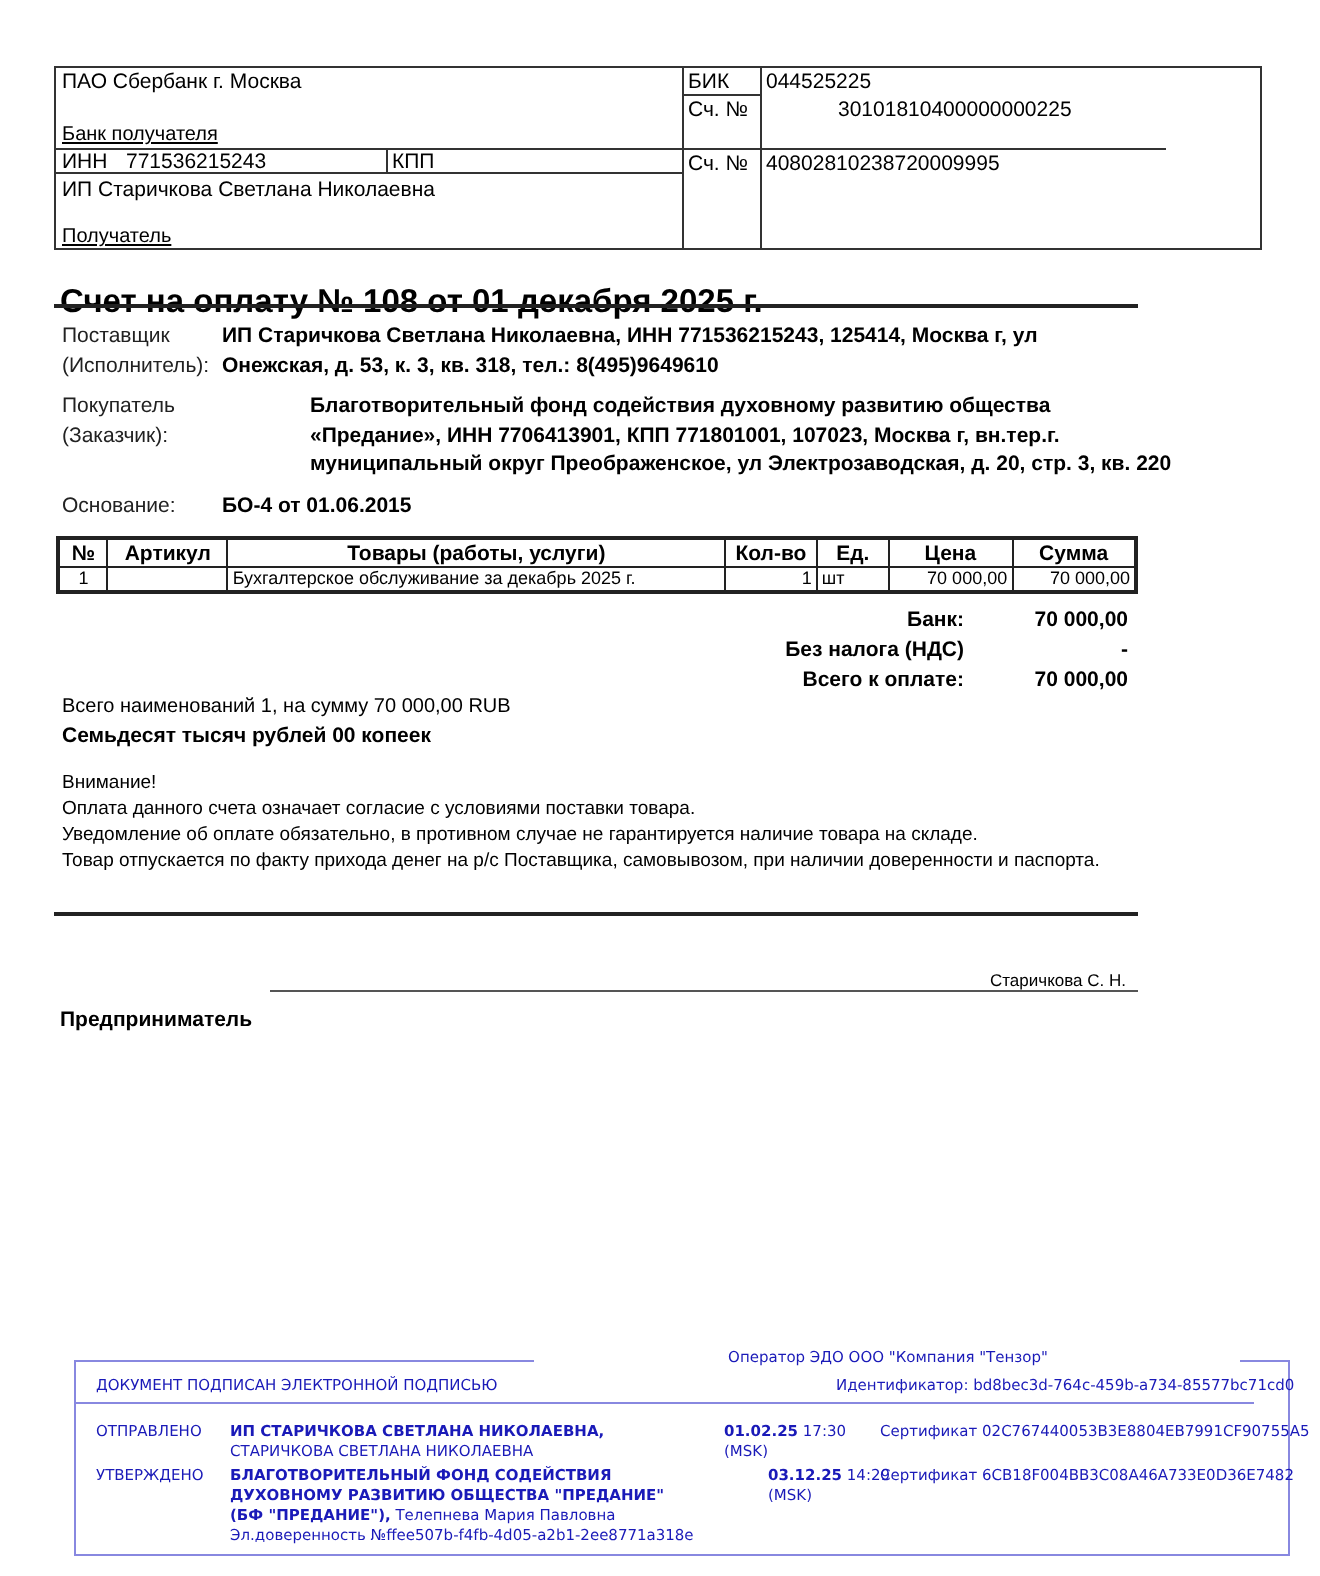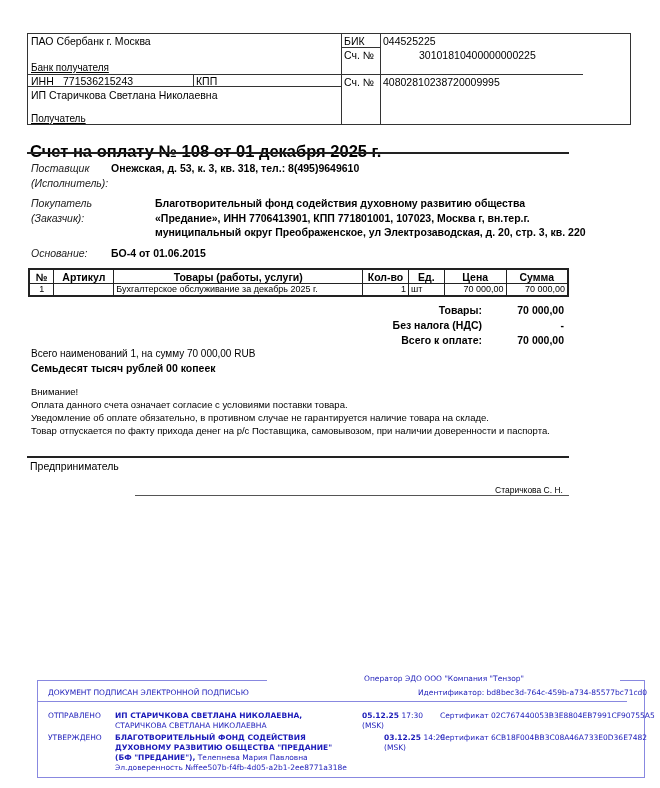--- a/index.html
+++ b/index.html
@@ -10,40 +10,40 @@
   
   .bank { left:27px; top:33px; width:604px; height:92px; border:1px solid #333; box-sizing:border-box; }
   .bank .v { position:absolute; background:#333; width:1px; }
   .bank .h { position:absolute; background:#333; height:1px; }
   .bank .t { position:absolute; font-size:10.5px; line-height:12px; white-space:nowrap; }
   .bank .s { font-size:10px;text-decoration:underline; }
 
   .title { left:30px; top:124px; font-size:16.5px; font-weight:bold; white-space:nowrap;margin-top:18px; }
   .rule { left:27px; height:2px; background:#222; width:542px; }
 
-  .lbl { font-size:10.5px; line-height:14.5px; color:#222;font-style:italic; }
+  .lbl { font-size:10.5px; line-height:14.5px; color:#222; }
   .val { font-size:10.5px; line-height:14.5px; font-weight:bold; }
 
   table.items { position:absolute; left:28px; top:268px; width:541px; border-collapse:collapse;
                 font-size:9px; }
   table.items th { border:1px solid #222; font-size:10.5px; font-weight:bold; padding:0 2px; height:13px; border-top:2px solid #222; }
   table.items td { border:1px solid #222; padding:0 2px; height:11px; line-height:11px; }
   table.items th:first-child, table.items td:first-child { border-left:2px solid #222; }
   table.items th:last-child, table.items td:last-child { border-right:2px solid #222; }
   table.items tr:last-child td { border-bottom:2px solid #222; }
   .r { text-align:right; }
   .c { text-align:center; }
 
   .totals { font-size:10.5px; font-weight:bold; line-height:15.5px; }
   .totals .k { position:absolute; right:178px; text-align:right; white-space:nowrap; }
   .totals .n { position:absolute; right:96px; text-align:right; white-space:nowrap; }
 
   .notes { left:31px; top:385px; width:530px; font-size:9.5px; line-height:13px; }
 
-  .sign-lbl { left:30px; top:460px; font-size:10.5px; font-weight:normal;text-align:right; }
+  .sign-lbl { left:30px; top:504px; font-size:10.5px; font-weight:bold;text-align:right; }
   .sign-line { left:135px; top:495px; width:434px; height:1px; background:#555; }
   .sign-name { left:495px; top:485px; font-size:8.5px; }
 
   
   .stamp { color:#1a1ab8; font-family:"DejaVu Sans", sans-serif; }
   .stamp-box { left:37px; top:680px; width:608px; height:98px; border:1px solid #8888e0; box-sizing:border-box; border-top:none; }
   .stamp-top-l { left:37px; top:680px; width:230px; height:1px; background:#8888e0; }
   .stamp-top-r { left:620px; top:680px; width:25px; height:1px; background:#8888e0; }
   .stamp-op { left:270px; top:674px; width:348px; text-align:center; font-size:7.5px; white-space:nowrap; }
   .stamp-hdr { left:48px; top:688px; font-size:7.5px; }
@@ -82,20 +82,21 @@
 </div>
 
 <div class="abs title">Счет на оплату № 108 от 01 декабря 2025 г.</div>
 <div class="abs rule" style="top:152px;"></div>
 
 <div class="abs lbl" style="left:31px;top:161px;">
   <div>Поставщик</div>
   <div>(Исполнитель):</div>
 </div>
 <div class="abs val" style="left:111px;top:161px;white-space:nowrap;">
+  <div>ИП Старичкова Светлана Николаевна, ИНН 771536215243, 125414, Москва г, ул</div>
   <div>Онежская, д. 53, к. 3, кв. 318, тел.: 8(495)9649610</div>
 </div>
 
 <div class="abs lbl" style="left:31px;top:196px;">
   <div>Покупатель</div>
   <div>(Заказчик):</div>
 </div>
 <div class="abs val" style="left:111px;top:196px;white-space:nowrap;margin-left:44px;">
   <div>Благотворительный фонд содействия духовному развитию общества</div>
   <div>«Предание», ИНН 7706413901, КПП 771801001, 107023, Москва г, вн.тер.г.</div>
@@ -133,21 +134,21 @@
       <td>Бухгалтерское обслуживание за декабрь 2025 г.</td>
       <td class="r">1</td>
       <td>шт</td>
       <td class="r">70 000,00</td>
       <td class="r">70 000,00</td>
     </tr>
   </tbody>
 </table>
 
 <div class="abs totals" style="left:0;top:303px;width:660px;height:50px;">
-  <span class="k" style="top:0;">Товары:</span>
+  <span class="k" style="top:0;">Банк:</span>
   <span class="n" style="top:0;">70 000,00</span>
   <span class="k" style="top:15px;">Без налога (НДС)</span>
   <span class="n" style="top:15px;">-</span>
   <span class="k" style="top:30px;">Всего к оплате:</span>
   <span class="n" style="top:30px;">70 000,00</span>
 </div>
 
 <div class="abs" style="left:31px;top:348px;font-size:10px;">Всего наименований 1, на сумму 70 000,00 RUB</div>
 <div class="abs" style="left:31px;top:362px;font-size:10.5px;font-weight:bold;">Семьдесят тысяч рублей 00 копеек</div>
 
@@ -170,21 +171,21 @@
   <div class="abs stamp-op">Оператор ЭДО ООО "Компания "Тензор"</div>
   <div class="abs stamp-hdr">ДОКУМЕНТ ПОДПИСАН ЭЛЕКТРОННОЙ ПОДПИСЬЮ</div>
   <div class="abs stamp-id">Идентификатор: bd8bec3d-764c-459b-a734-85577bc71cd0</div>
   <div class="abs stamp-sep"></div>
 
   <div class="abs sm" style="left:48px;top:711px;">ОТПРАВЛЕНО</div>
   <div class="abs sm" style="left:115px;top:711px;width:230px;">
     <span class="bold">ИП СТАРИЧКОВА СВЕТЛАНА НИКОЛАЕВНА,</span><span> СТАРИЧКОВА СВЕТЛАНА НИКОЛАЕВНА</span>
   </div>
   <div class="abs sm" style="left:362px;top:711px;">
-    <span class="bold">05.12.25</span>
+    <span class="bold">01.02.25</span>
     <span>17:30</span><br>
     <span>(MSK)</span>
   </div>
   <div class="abs sm" style="left:440px;top:711px;white-space:nowrap;">Сертификат 02C767440053B3E8804EB7991CF90755A5</div>
 
   <div class="abs sm" style="left:48px;top:733px;">УТВЕРЖДЕНО</div>
   <div class="abs sm" style="left:115px;top:733px;width:232px;">
     <span class="bold">БЛАГОТВОРИТЕЛЬНЫЙ ФОНД СОДЕЙСТВИЯ ДУХОВНОМУ РАЗВИТИЮ ОБЩЕСТВА "ПРЕДАНИЕ" (БФ "ПРЕДАНИЕ"),</span><span> Телепнева Мария Павловна</span><br>
     <span>Эл.доверенность №ffee507b-f4fb-4d05-a2b1-2ee8771a318e</span>
   </div>

